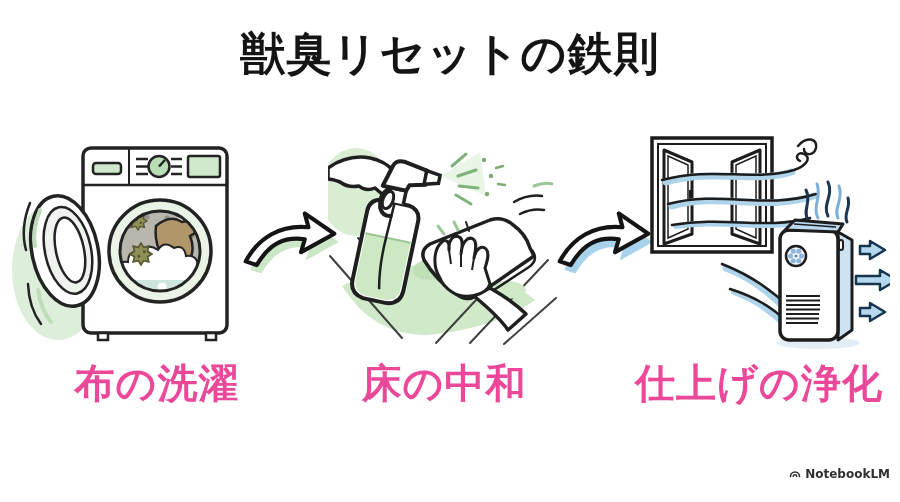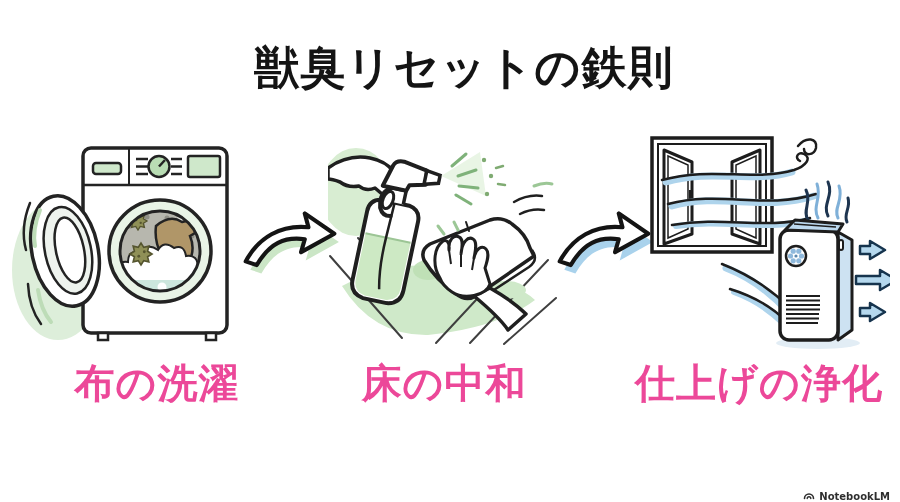--- a/index.html
+++ b/index.html
@@ -2,39 +2,39 @@
 <html><head>
 <meta charset="utf-8">
 <style>
   html,body{margin:0;padding:0;background:#fff;}
   .canvas{
     position:relative;width:900px;height:502px;background:#ffffff;overflow:hidden;
     font-family:"DejaVu Sans","Liberation Sans",sans-serif;color:#151515;
   }
   .title{
     position:absolute;left:50%;top:24px;transform:translateX(-50%);
-    margin:14px;font-size:45px;font-weight:700;letter-spacing:1px;white-space:nowrap;color:#141414;
+    margin:0;font-size:45px;font-weight:700;letter-spacing:1px;white-space:nowrap;color:#141414;
   }
   .fig{position:absolute;}
   .fig svg{display:block;width:100%;height:100%;}
   .fig-washer{left:10px;top:118px;width:250px;height:240px;}
   .fig-arrow1{left:238px;top:206px;width:104px;height:72px;}
   .fig-spray{left:328px;top:138px;width:232px;height:208px;}
   .fig-arrow2{left:552px;top:206px;width:104px;height:72px;}
   .fig-window{left:622px;top:128px;width:268px;height:228px;}
   .step-label{
     position:absolute;top:356px;transform:translateX(-50%);
     font-size:40px;font-weight:700;white-space:nowrap;color:#ec4899;letter-spacing:1px;
   }
   .step-label.l1{left:157px;}
   .step-label.l2{left:444px;}
   .step-label.l3{left:759px;}
   .watermark{
-    position:absolute;right:10px;bottom:0;display:flex;align-items:center;gap:4px;
-    font-size:10px;font-weight:600;color:#2e2e2e;
+    position:absolute;right:10px;bottom:21px;display:flex;align-items:center;gap:4px;
+    font-size:12px;font-weight:600;color:#2e2e2e;
   }
   .watermark svg{display:block;}
 </style>
 </head>
 <body>
 
 <div class="canvas">
 
   <h1 class="title">獣臭リセットの鉄則</h1>
 

